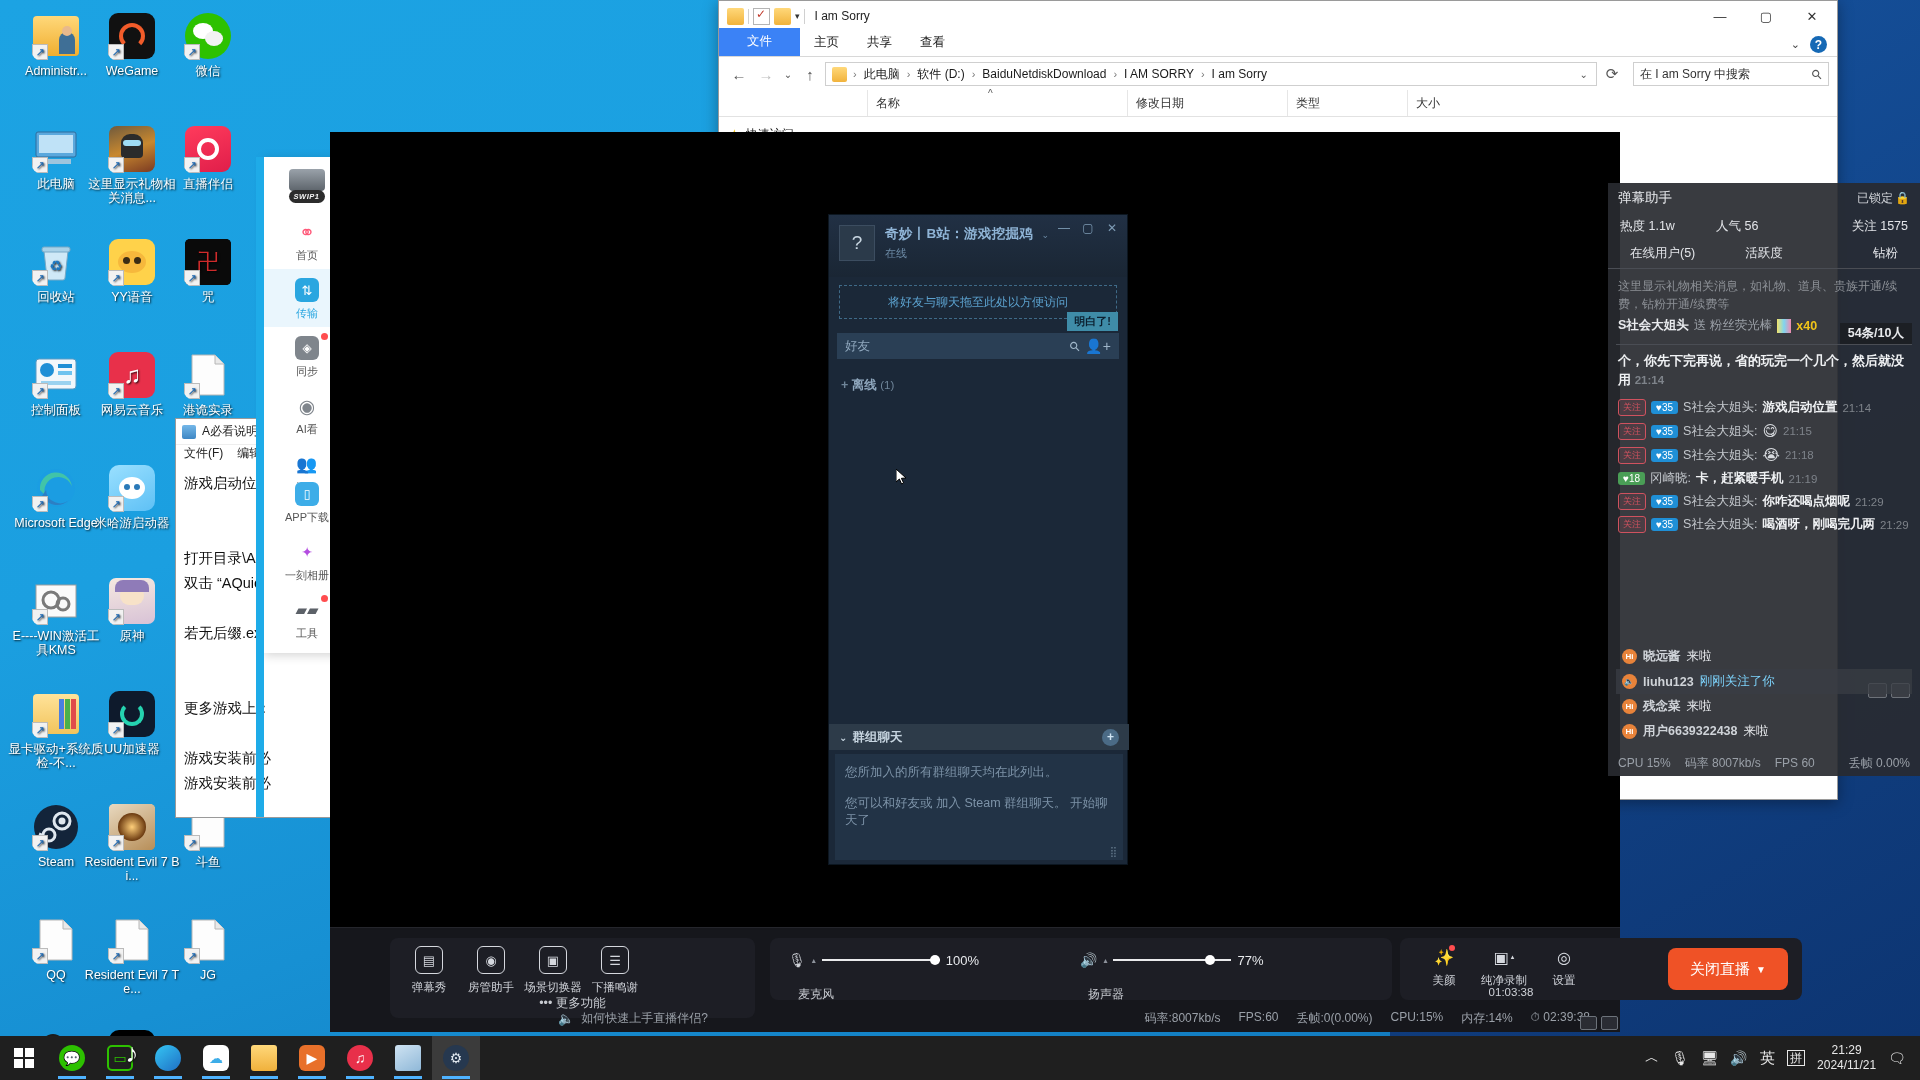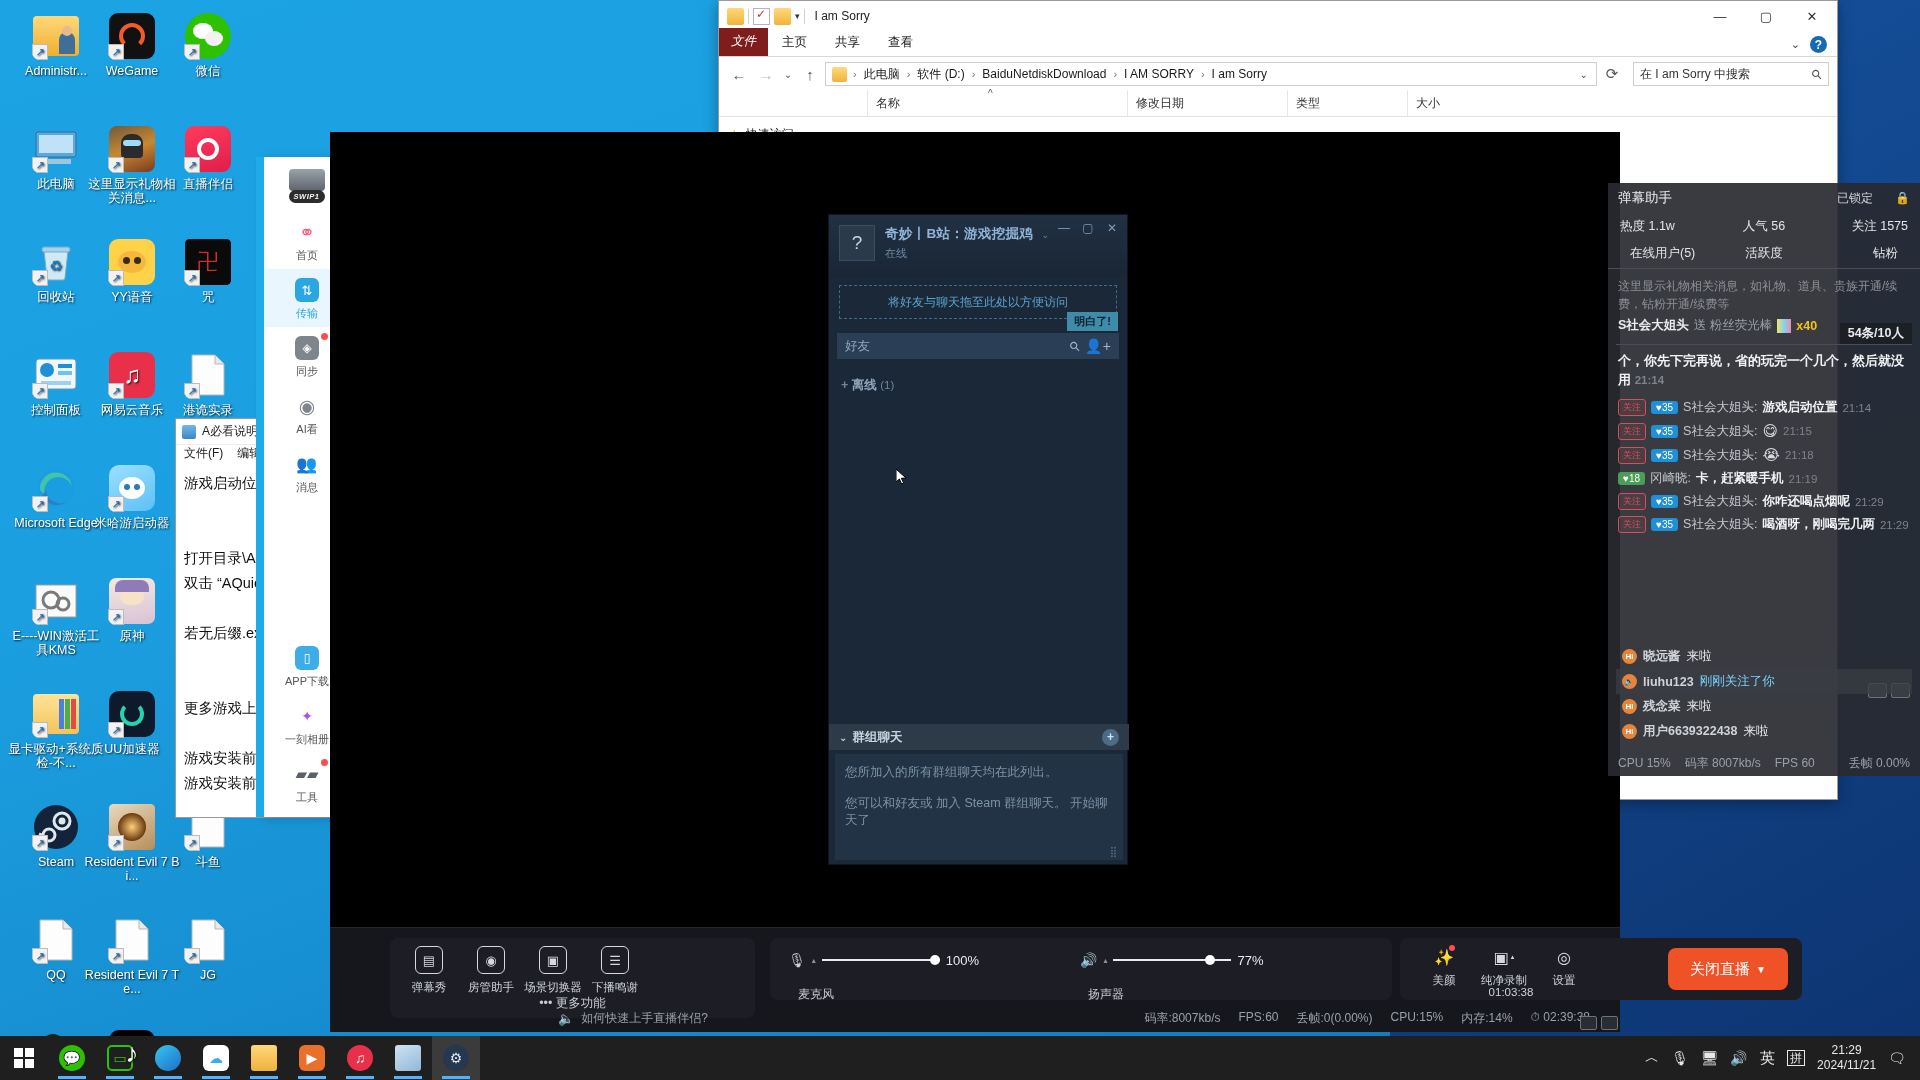--- a/index.html
+++ b/index.html
@@ -51,21 +51,21 @@
   .qa-folder { background:linear-gradient(180deg,#ffd87a,#f1b33c); border-radius:2px; }
   .qa-prop { background:#fff; border:1px solid #b5b5b5; }
   .qa-prop:after{content:"✓";position:absolute;left:2px;top:-2px;color:#c0392b;font-size:12px;}
   .ex-title-text { font-size:12px; color:#222; margin-left:6px; }
   .ex-sep { width:1px; height:15px; background:#d0d0d0; }
   .winbtns { margin-left:auto; display:flex; height:30px; }
   .winbtn { width:46px; height:30px; display:flex;align-items:center;justify-content:center;
     font-size:13px; color:#333; }
   #ex-ribbon { height:26px; display:flex; align-items:flex-end; border-bottom:1px solid #d8d8d8;}
   .ribtab { padding:4px 14px 5px; font-size:12.5px; color:#222; }
-  .ribtab.file { background:#7f1d1d; color:#fff; padding:5px 12px 6px;font-style:italic; }
+  .ribtab.file { background:#3b82f6; color:#fff; padding:5px 28px 6px; }
   .rib-right { margin-left:auto; display:flex; align-items:center; gap:10px; padding:0 10px 3px;}
   .chev { font-size:11px; color:#444; }
   .helpdot { width:17px;height:17px;border-radius:50%;background:#1669b5;color:#fff;font-size:12px;
     display:flex;align-items:center;justify-content:center;font-weight:bold;}
   #ex-addr { height:34px; display:flex; align-items:center; gap:3px; padding:0 8px; }
   .navbtn { width:24px;height:24px;display:flex;align-items:center;justify-content:center;
     color:#555;font-size:15px;}
   .navbtn.dim { color:#bdbdbd; }
   .crumbbar { flex:1; height:24px; border:1px solid #cfcfcf; background:#fff; display:flex;
      align-items:center; padding:0 4px; gap:2px; font-size:12px;}
@@ -91,21 +91,21 @@
   }
   #np-title { height:26px; background:#fff; display:flex; align-items:center; gap:6px; padding:0 6px;
      font-size:12px; color:#222; border-bottom:1px solid #eee;}
   .np-ico{width:14px;height:14px;background:linear-gradient(180deg,#74b7e8,#3e87c4);border-radius:2px;}
   #np-menu { height:20px; display:flex; gap:14px; padding:0 8px; font-size:12px; color:#222; }
   #np-text { padding:6px 8px; font-size:14.5px; line-height:25px; color:#111;
      font-family:"Liberation Sans","DejaVu Sans",sans-serif; white-space:pre; }
 
   
   #netdisk {
-    position:absolute; left:264px; top:157px; width:86px; height:660px;
+    position:absolute; left:264px; top:157px; width:86px; height:496px;
     background:#fff; border-right:1px solid #e7e7e7; box-shadow:0 2px 10px rgba(0,0,0,.18);
   }
   #netdisk:before{content:"";position:absolute;left:-8px;top:0;width:8px;height:660px;background:#1eabe8;}
   .nd-avatar { width:40px;height:26px;margin:12px auto 2px; position:relative;}
   .nd-av-img{width:36px;height:22px;margin:0 auto;border-radius:4px;
      background:linear-gradient(180deg,#9aa2aa,#5d646b);}
   .nd-badge{position:absolute;left:2px;bottom:-8px;width:36px;height:13px;border-radius:7px;
      background:#2c2c2c;color:#f5f5f5;font-size:7.5px;font-style:italic;font-weight:bold;
      display:flex;align-items:center;justify-content:center;letter-spacing:.5px;}
   .nd-item{width:86px;padding:8px 0 6px;text-align:center;font-size:11px;color:#555;position:relative;}
@@ -207,21 +207,21 @@
      color:#7d93a8; font-size:12.5px; line-height:17px; position:relative;}
   #st-gc-foot { position:absolute; left:6px; right:6px; bottom:4px; height:20px; background:#223346; }
 
   
   #danmu {
     position:absolute; left:1608px; top:183px; width:312px; height:593px;
     background:rgba(40,42,48,.92); color:#d7dade; font-size:12.5px;
   }
   #dm-head { height:30px; display:flex; align-items:center; padding:0 10px;
      font-size:13.5px; color:#eaecef; }
-  #dm-head .lock { margin-left:auto; display:flex; align-items:center; gap:22px;
+  #dm-head .lock { margin-left:auto; display:flex; align-items:center; gap:2px;
      font-size:12px; color:#d0d3d8; }
   #dm-stats { height:26px; display:flex; align-items:center; font-size:12.5px;
      color:#e2e4e8; padding:0 12px; }
   #dm-stats div { flex:1; }
   #dm-tabs { height:30px; display:flex; align-items:center; font-size:12.5px;
      color:#e2e4e8; padding:0 22px; border-bottom:1px solid #4a4d54;}
   #dm-tabs div { flex:1; }
   #dm-gift { padding:8px 10px 2px; color:#8d9197; font-size:12px; line-height:18px; }
   #dm-giftmsg { padding:2px 10px 8px; font-size:12.5px; display:flex; align-items:center; gap:5px;}
   .gift-user{color:#e9ebee;font-weight:bold;}
@@ -818,21 +818,21 @@
   <div id="danmu">
     <div id="dm-head">
       <span>弹幕助手</span>
       <span class="lock">
         <span>已锁定</span>
         <span>🔒</span>
       </span>
     </div>
     <div id="dm-stats">
         <div style="text-align: left;"><span>热度</span> <span>1.1w</span></div>
-        <div style="text-align: center;"><span>人气</span> <span>56</span></div>
+        <div style=""><span>人气</span> <span>56</span></div>
         <div style="text-align: right;"><span>关注</span> <span>1575</span></div>
       </div>
     <div id="dm-tabs">
         <div style="text-align: left;">在线用户(5)</div>
         <div style="text-align: center;">活跃度</div>
         <div style="text-align: right;">钻粉</div>
       </div>
     <div id="dm-gift">这里显示礼物相关消息，如礼物、道具、贵族开通/续费，钻粉开通/续费等</div>
     <div id="dm-giftmsg">
       <span class="gift-user">S社会大姐头</span>

